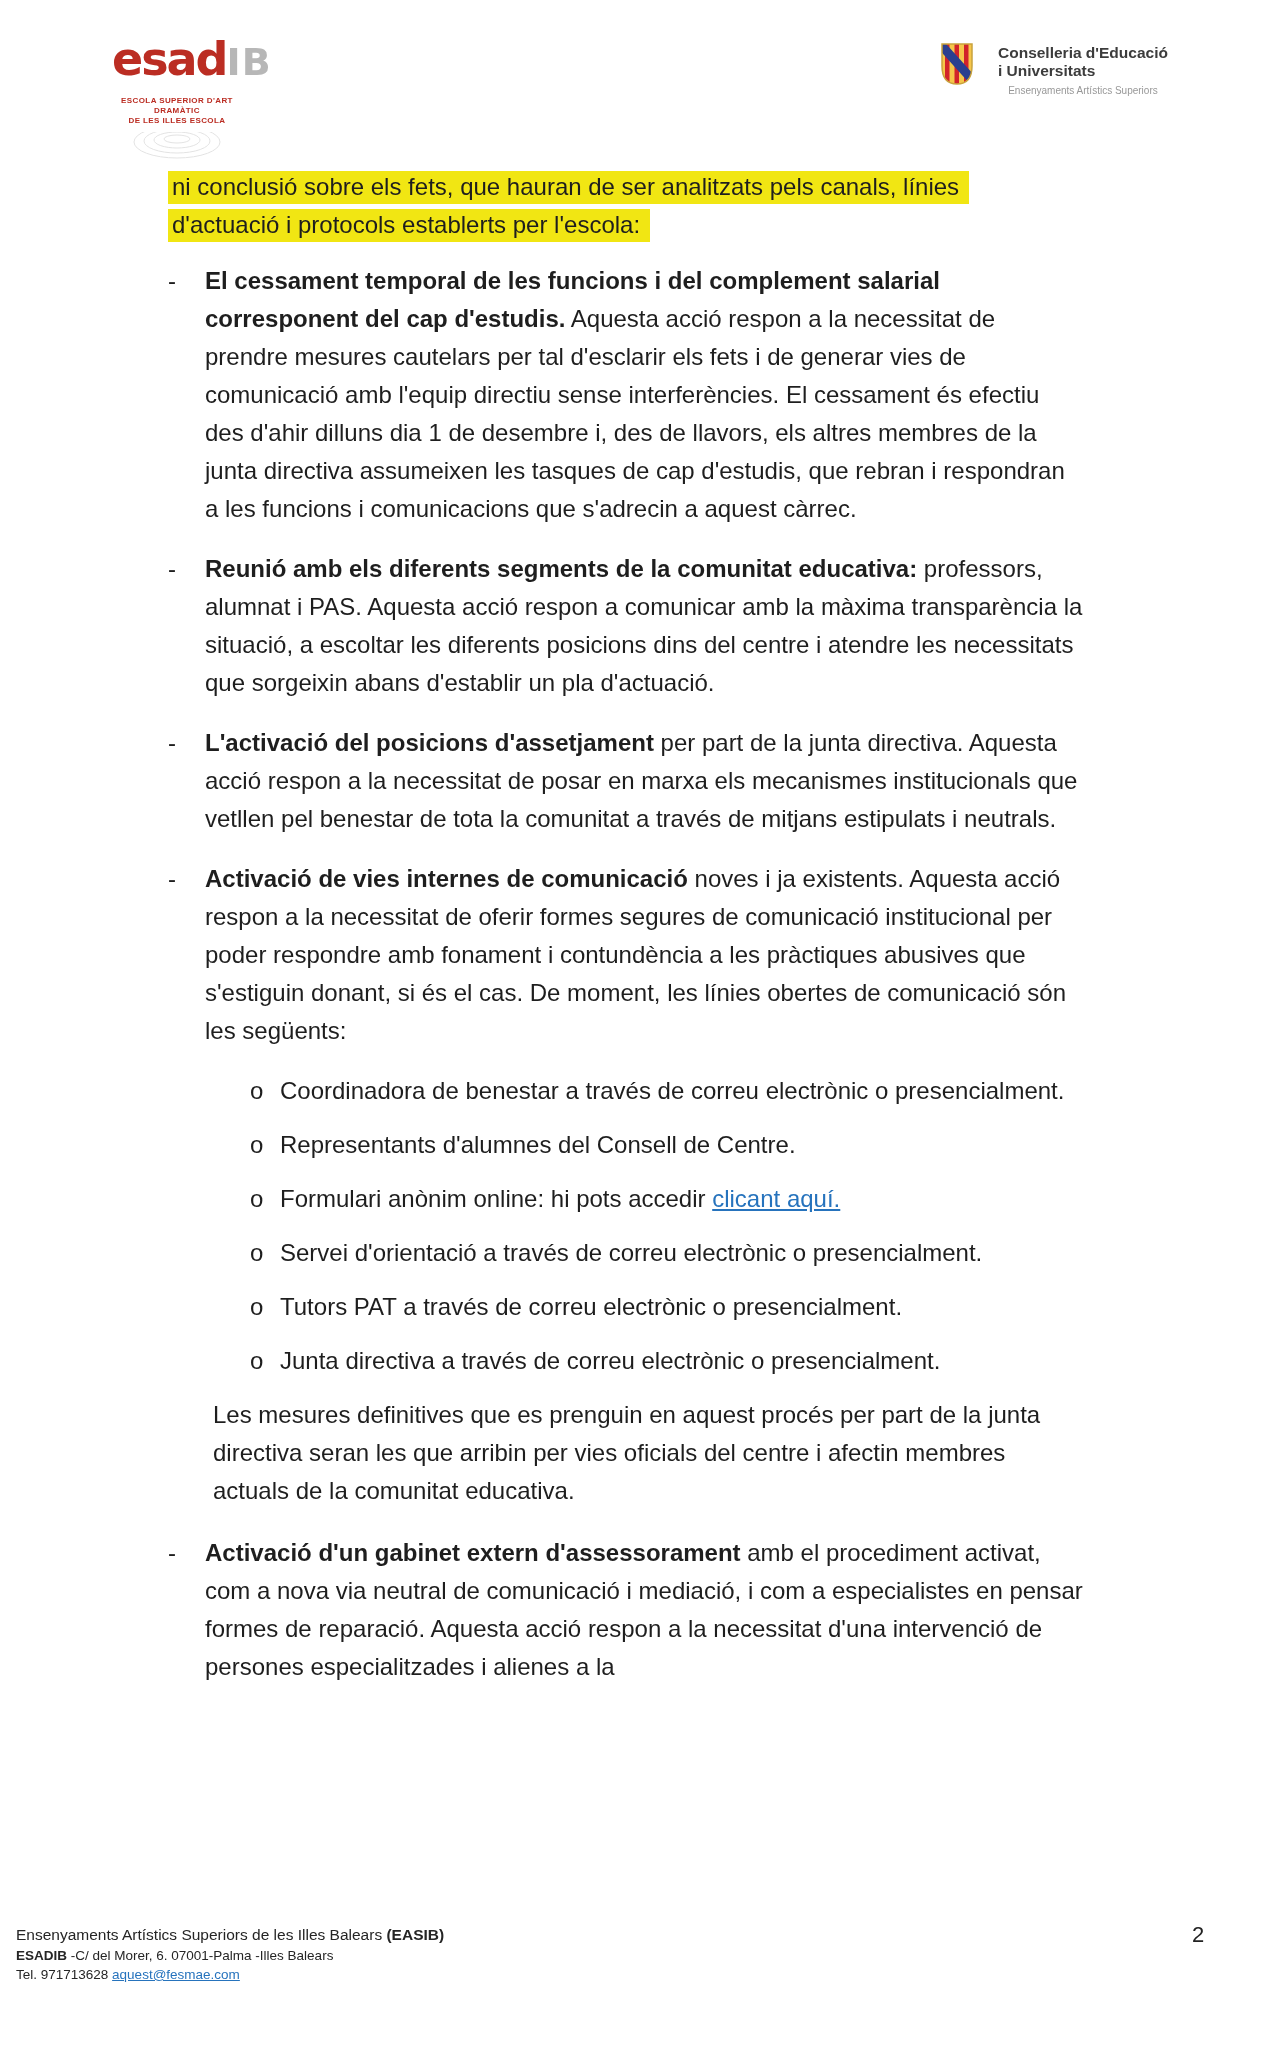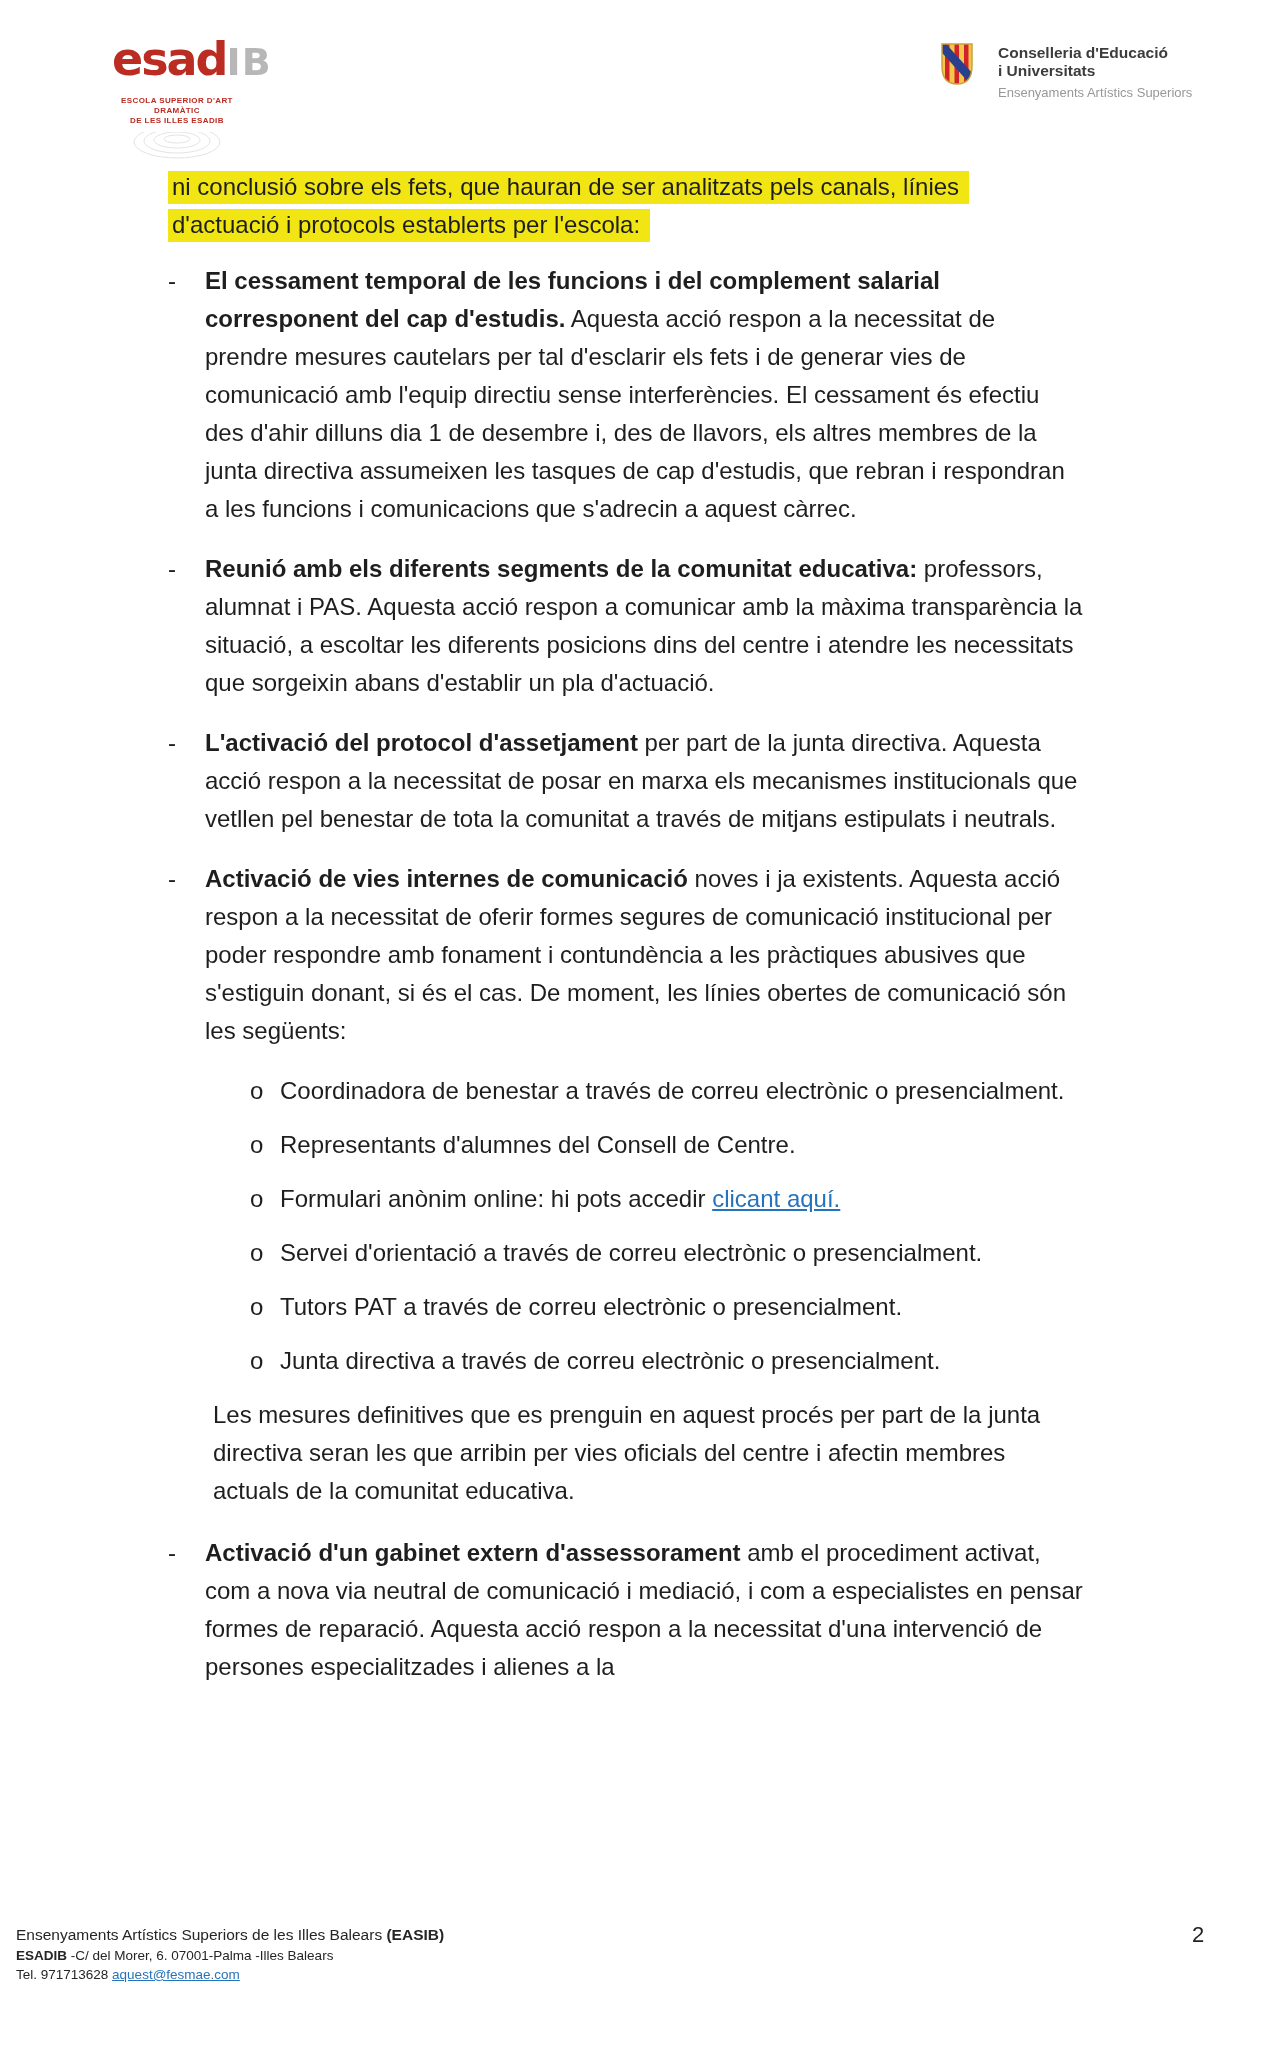--- a/index.html
+++ b/index.html
@@ -25,21 +25,21 @@
   .brand-gray {
     color:#b7b7b7; font-weight:bold; font-size:38px; letter-spacing:1px;
     font-family:"DejaVu Sans", sans-serif;
   }
   .esadib-tagline { margin-top:14px; color:#bb2d23; font-weight:bold; font-size:8px; line-height:10px; letter-spacing:.4px; }
   .ripple { display:block; margin:6px auto 0; opacity:.55; }
 
   .conselleria { position:absolute; left:940px; top:42px; display:flex; gap:24px; align-items:flex-start; }
   .cons-text { padding-top:2px; }
   .cons-title { font-size:15.5px; font-weight:bold; color:#3c3c3c; line-height:18px; }
-  .cons-sub  { font-size:13px; color:#989898; margin-top:5px;text-align:center; }
+  .cons-sub  { font-size:10px; color:#989898; margin-top:5px;text-align:center; }
 
   
   .content {
     position:absolute; left:168px; top:168px; width:915px;
     font-size:24px; line-height:38px; color:#1e1e1e;
   }
   .highlight-para { margin-bottom:18px; }
   .hl { background:#f1e613; padding:2px 10px 4px 4px; }
 
   .bullet { display:flex; margin-bottom:22px; }
@@ -67,21 +67,21 @@
 <body>
 
 <div class="page">
 
   <div class="esadib">
     <div class="brand">
       <span class="brand-red">esad</span><span class="brand-gray">IB</span>
     </div>
     <div class="esadib-tagline">
       <div>ESCOLA SUPERIOR D'ART DRAMÀTIC</div>
-      <div>DE LES ILLES ESADIB</div>
+      <div>DE LES ILLES ESCOLA</div>
     </div>
     <svg class="ripple" width="96" height="32" viewBox="0 0 96 32">
       <g fill="none" stroke="#cccccc" stroke-width="1">
         <ellipse cx="48" cy="7" rx="13" ry="4"></ellipse>
         <ellipse cx="48" cy="8" rx="23" ry="8"></ellipse>
         <ellipse cx="48" cy="9" rx="33" ry="12"></ellipse>
         <ellipse cx="48" cy="10" rx="43" ry="16"></ellipse>
       </g>
     </svg>
   </div>
@@ -121,21 +121,21 @@
       <p class="btext"><strong>El cessament temporal de les funcions i del complement salarial corresponent del cap d'estudis.</strong><span> Aquesta acció respon a la necessitat de prendre mesures cautelars per tal d'esclarir els fets i de generar vies de comunicació amb l'equip directiu sense interferències. El cessament és efectiu des d'ahir dilluns dia 1 de desembre i, des de llavors, els altres membres de la junta directiva assumeixen les tasques de cap d'estudis, que rebran i respondran a les funcions i comunicacions que s'adrecin a aquest càrrec.</span></p>
     </div>
 
     <div class="bullet">
       <span class="marker">-</span>
       <p class="btext"><strong>Reunió amb els diferents segments de la comunitat educativa:</strong><span> professors, alumnat i PAS. Aquesta acció respon a comunicar amb la màxima transparència la situació, a escoltar les diferents posicions dins del centre i atendre les necessitats que sorgeixin abans d'establir un pla d'actuació.</span></p>
     </div>
 
     <div class="bullet">
       <span class="marker">-</span>
-      <p class="btext"><strong>L'activació del protocol d'assetjament</strong><span> per part de la junta directiva. Aquesta acció respon a la necessitat de posar en marxa els mecanismes institucionals que vetllen pel benestar de tota la comunitat a través de mitjans estipulats i neutrals.</span></p>
+      <p class="btext"><strong>L'activació del posicions d'assetjament</strong><span> per part de la junta directiva. Aquesta acció respon a la necessitat de posar en marxa els mecanismes institucionals que vetllen pel benestar de tota la comunitat a través de mitjans estipulats i neutrals.</span></p>
     </div>
 
     <div class="bullet">
       <span class="marker">-</span>
       <p class="btext"><strong>Activació de vies internes de comunicació</strong><span> noves i ja existents. Aquesta acció respon a la necessitat de oferir formes segures de comunicació institucional per poder respondre amb fonament i contundència a les pràctiques abusives que s'estiguin donant, si és el cas. De moment, les línies obertes de comunicació són les següents:</span></p>
     </div>
 
     <div class="sublist">
       <div class="subitem">
         <span class="marker-o">o</span>

